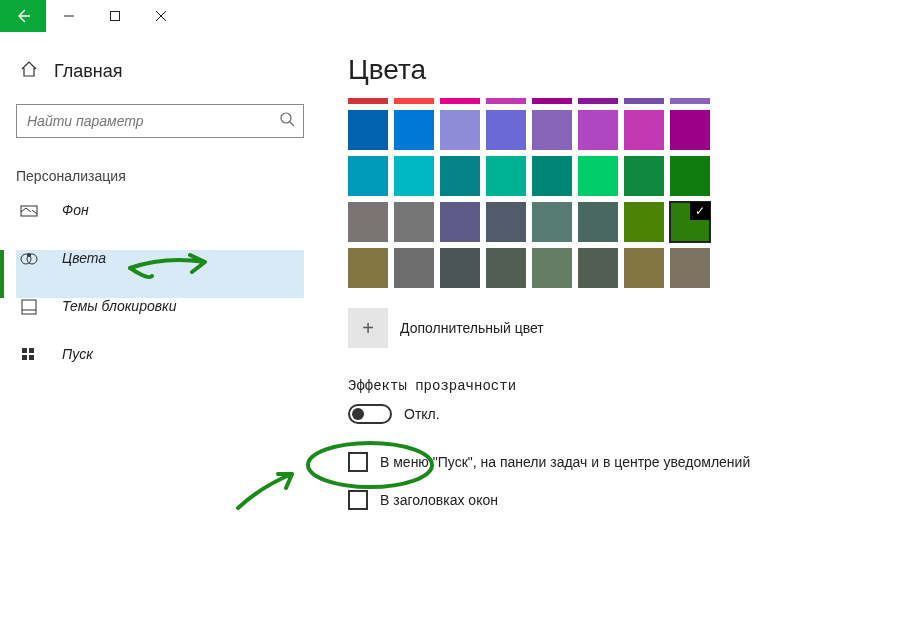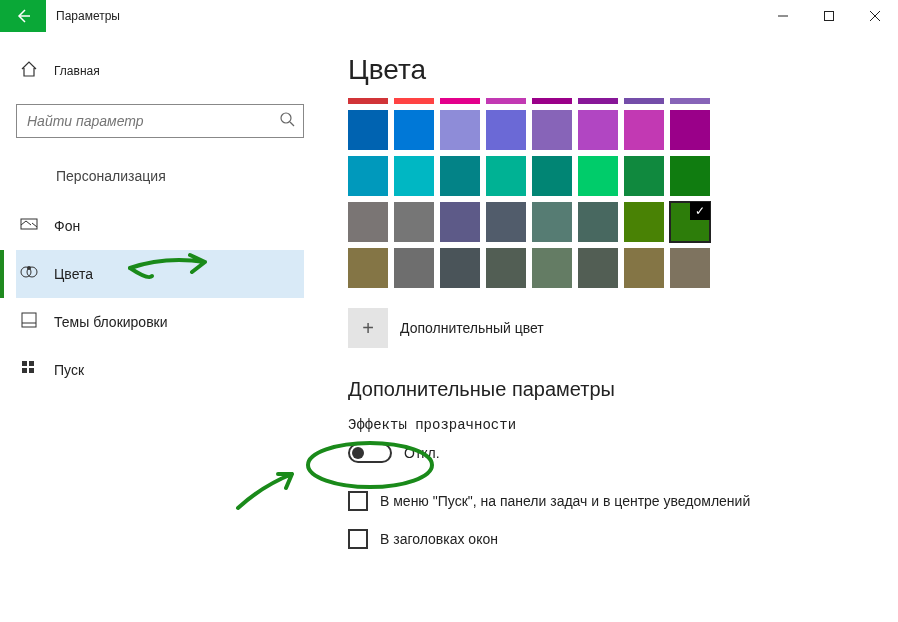--- a/index.html
+++ b/index.html
@@ -12,29 +12,29 @@
   .win-btn { width: 46px; height: 32px; display: flex; align-items: center; justify-content: center; color: #222; }
 
   
   .content { display: flex; height: calc(100% - 32px); }
   .sidebar { width: 320px; padding: 20px 16px 0 16px; }
   .main { flex: 1; padding: 22px 30px 0 28px; overflow: hidden; position: relative; }
 
   
   .home-row { display: flex; align-items: center; gap: 16px; margin-bottom: 14px; padding: 8px 0 8px 4px; }
   .home-row .ic { width: 18px; color: #333; }
-  .home-row .lbl { font-size: 12px; color: #222; }
+  .home-row .lbl { font-size: 18px; color: #222; }
 
   .search { display: flex; align-items: center; border: 1px solid #888; height: 34px; padding: 0 8px 0 10px; margin-bottom: 30px; }
   .search input { border: none; outline: none; flex: 1; font-size: 14px; font-style: italic; color: #15803d; background: transparent; }
   .search .ic { color: #666; }
 
-  .section-title { font-size: 14px; color: #444; margin-bottom: 18px; margin-left: 40px; }
-
-  .nav-item { display: flex; align-items: center; gap: 16px; height: 48px; padding-left: 4px; cursor: pointer; position: relative; }
+  .section-title { font-size: 14px; color: #444; margin-bottom: 18px; }
+
+  .nav-item { display: flex; align-items: flex-start; gap: 24px; height: 48px; padding-left: 4px; cursor: pointer; position: relative; font-style: italic; }
   .nav-item .ic { width: 18px; color: #333; flex-shrink: 0; }
   .nav-item .lbl { font-size: 14px; color: #222; }
   .nav-item.active { background: #d9eaf7; }
   .nav-item.active::before { content: ""; position: absolute; left: -16px; top: 0; bottom: 0; width: 4px; background: #1f8a1f; }
 
   
   .page-title { font-size: 28px; font-weight: 300; color: #222; margin-bottom: 12px; }
 
   .swatch-grid { display: grid; grid-template-columns: repeat(8, 40px); gap: 6px; margin-bottom: 20px; }
   .swatch-row-thin { grid-column: 1 / -1; display: grid; grid-template-columns: repeat(8, 40px); gap: 6px; }
@@ -65,21 +65,20 @@
 </head>
 <body>
 
 <div class="titlebar">
   <div class="back-btn">
     <svg width="16" height="16" viewBox="0 0 16 16">
         <path d="M10 2 L4 8 L10 14" stroke="#fff" stroke-width="1.5" fill="none"></path>
         <path d="M4 8 H15" stroke="#fff" stroke-width="1.5"></path>
       </svg>
   </div>
-  <div class="title">Параметры</div>
   <div class="win-btn">
     <svg width="10" height="10">
         <path d="M0 5 H10" stroke="#222" stroke-width="1"></path>
       </svg>
   </div>
   <div class="win-btn">
     <svg width="10" height="10">
         <rect x="0.5" y="0.5" width="9" height="9" stroke="#222" fill="none"></rect>
       </svg>
   </div>
@@ -197,21 +196,20 @@
         <div class="sw" style="background: rgb(82, 94, 84);"></div>
         <div class="sw" style="background: rgb(132, 117, 69);"></div>
         <div class="sw" style="background: rgb(126, 115, 95);"></div>
       </div>
 
     <div class="custom-color">
       <div class="plus-box">+</div>
       <span class="lbl">Дополнительный цвет</span>
     </div>
 
-    <div class="subhead">Дополнительные параметры</div>
 
     <div class="setting-label">Эффекты прозрачности</div>
     <div class="toggle-row">
       <div class="toggle"></div>
       <span class="toggle-state">Откл.</span>
     </div>
 
 
     <div class="checkbox-row">
       <div class="cb"></div>

